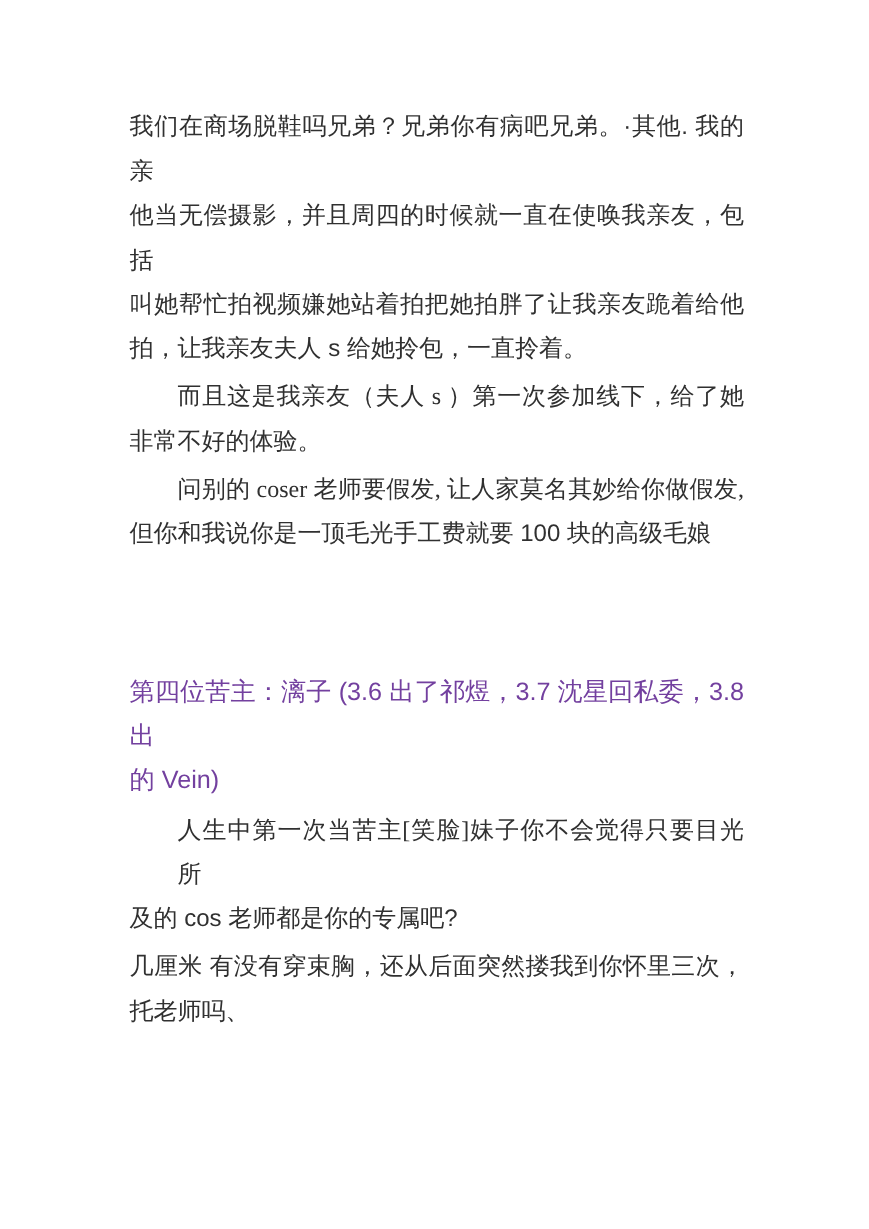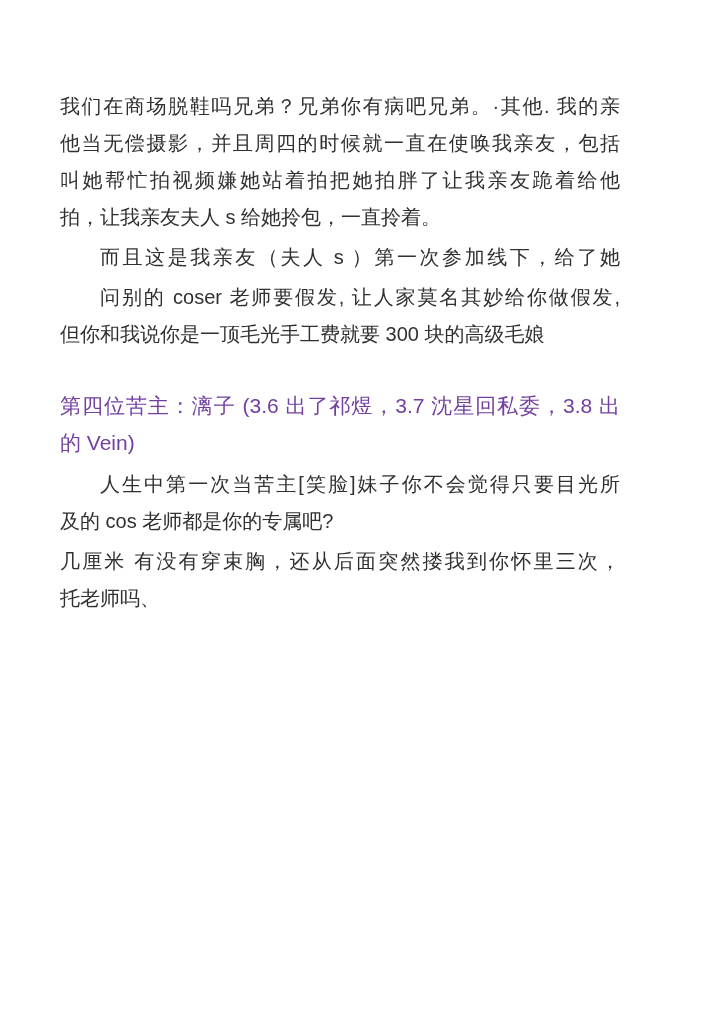--- a/index.html
+++ b/index.html
@@ -7,68 +7,70 @@
     padding: 0;
     background: #ffffff;
   }
   .page {
     position: relative;
     width: 724px;
     height: 1024px;
     background: #ffffff;
     overflow: hidden;
     box-sizing: border-box;
-    padding: 88px 104px 0 60px;
+    padding: 88px 104px 0 108px;
     color: #303030;
     
     font-family: "Liberation Sans", "DejaVu Sans", serif;
     font-size: 20px;
     line-height: 37px;
   }
   .para {
     margin: 0 0 3px 0;
   }
   .ln {
     text-align: justify;
     text-align-last: justify;
     text-justify: inter-character;
   }
   .ln.last {
     text-align-last: left;
   }
   .ln.indent {
     padding-left: 40px;
+    font-family: Liberation Serif, serif;
   }
   .heading {
-    margin: 34px 0 5px 0;
+    margin: 94px 0 5px 0;
     font-size: 21px;
   }
   .heading .ln {
     color: var(--accent, #73409f);
   }
 </style>
 </head>
 <body>
 
 <div class="page" style="--accent: #73409f; color: rgb(48, 48, 48);">
 
   <section class="para">
     <div class="ln">我们在商场脱鞋吗兄弟？兄弟你有病吧兄弟。·其他. 我的亲</div>
     <div class="ln">他当无偿摄影，并且周四的时候就一直在使唤我亲友，包括</div>
     <div class="ln">叫她帮忙拍视频嫌她站着拍把她拍胖了让我亲友跪着给他</div>
     <div class="ln last">拍，让我亲友夫人 s 给她拎包，一直拎着。</div>
   </section>
 
   <section class="para">
     <div class="ln indent">而且这是我亲友（夫人 s ）第一次参加线下，给了她</div>
+    <div class="ln last">非常不好的体验。</div>
   </section>
 
   <section class="para">
     <div class="ln indent">问别的 coser 老师要假发, 让人家莫名其妙给你做假发,</div>
-    <div class="ln last">但你和我说你是一顶毛光手工费就要 300 块的高级毛娘</div>
+    <div class="ln last">但你和我说你是一顶毛光手工费就要 100 块的高级毛娘</div>
   </section>
 
   <section class="para heading">
     <div class="ln">第四位苦主：漓子 (3.6 出了祁煜，3.7 沈星回私委，3.8 出</div>
     <div class="ln last">的 Vein)</div>
   </section>
 
   <section class="para">
     <div class="ln indent">人生中第一次当苦主[笑脸]妹子你不会觉得只要目光所</div>
     <div class="ln last">及的 cos 老师都是你的专属吧?</div>

